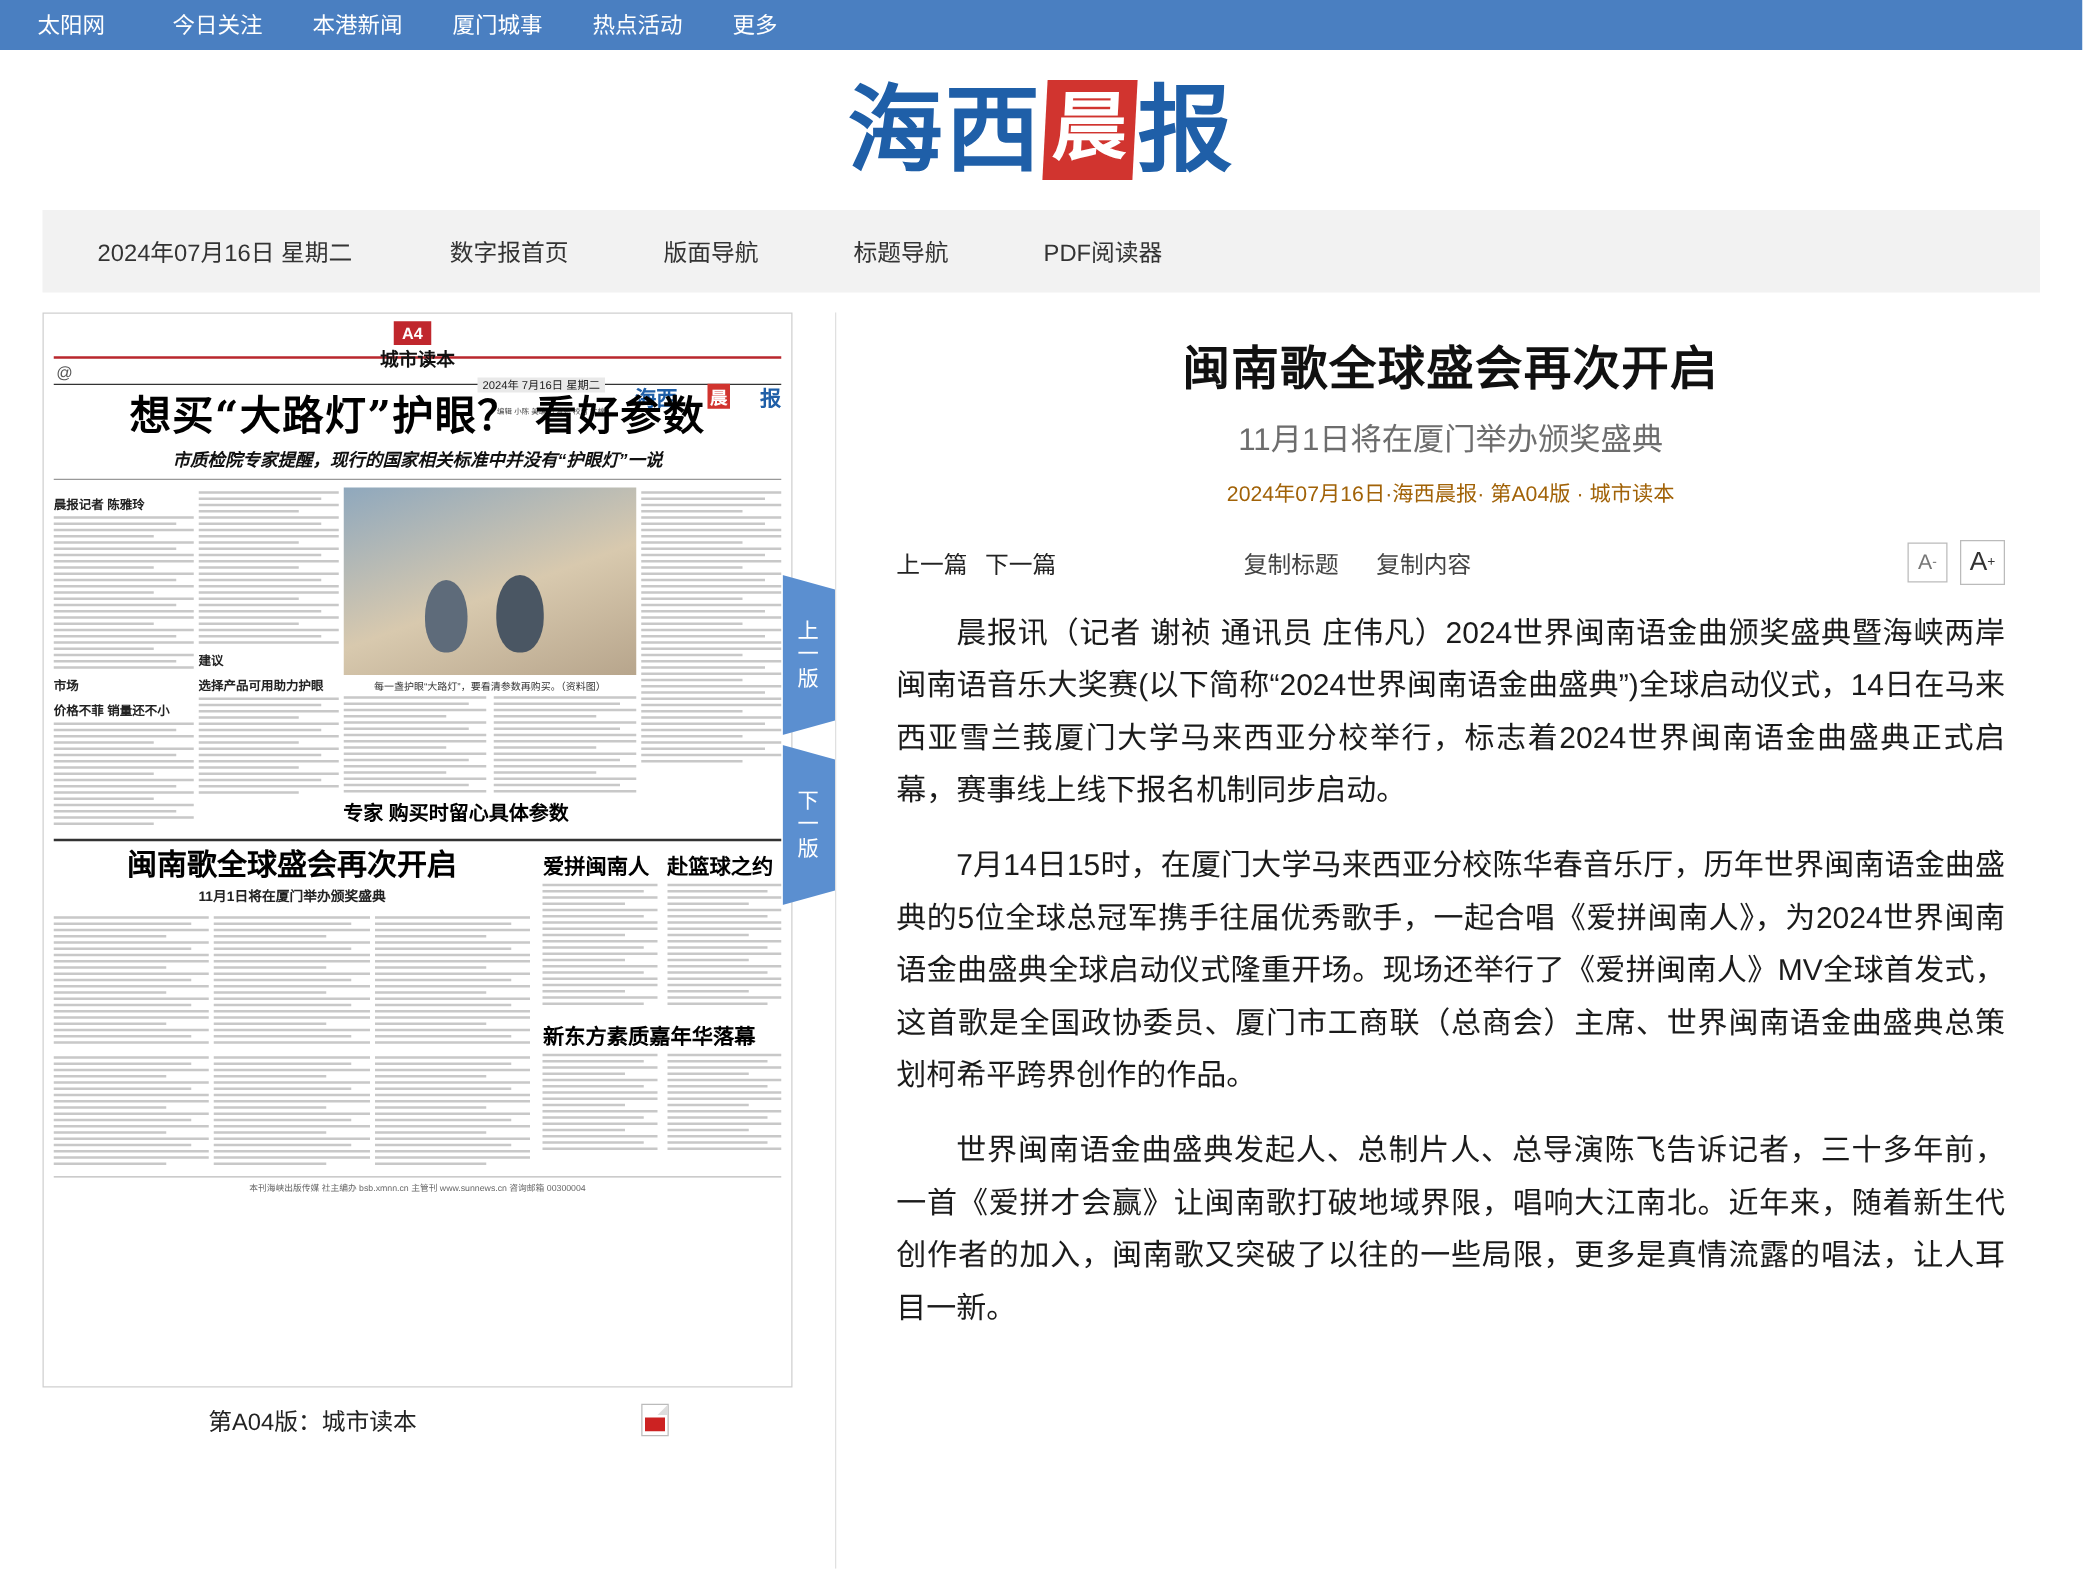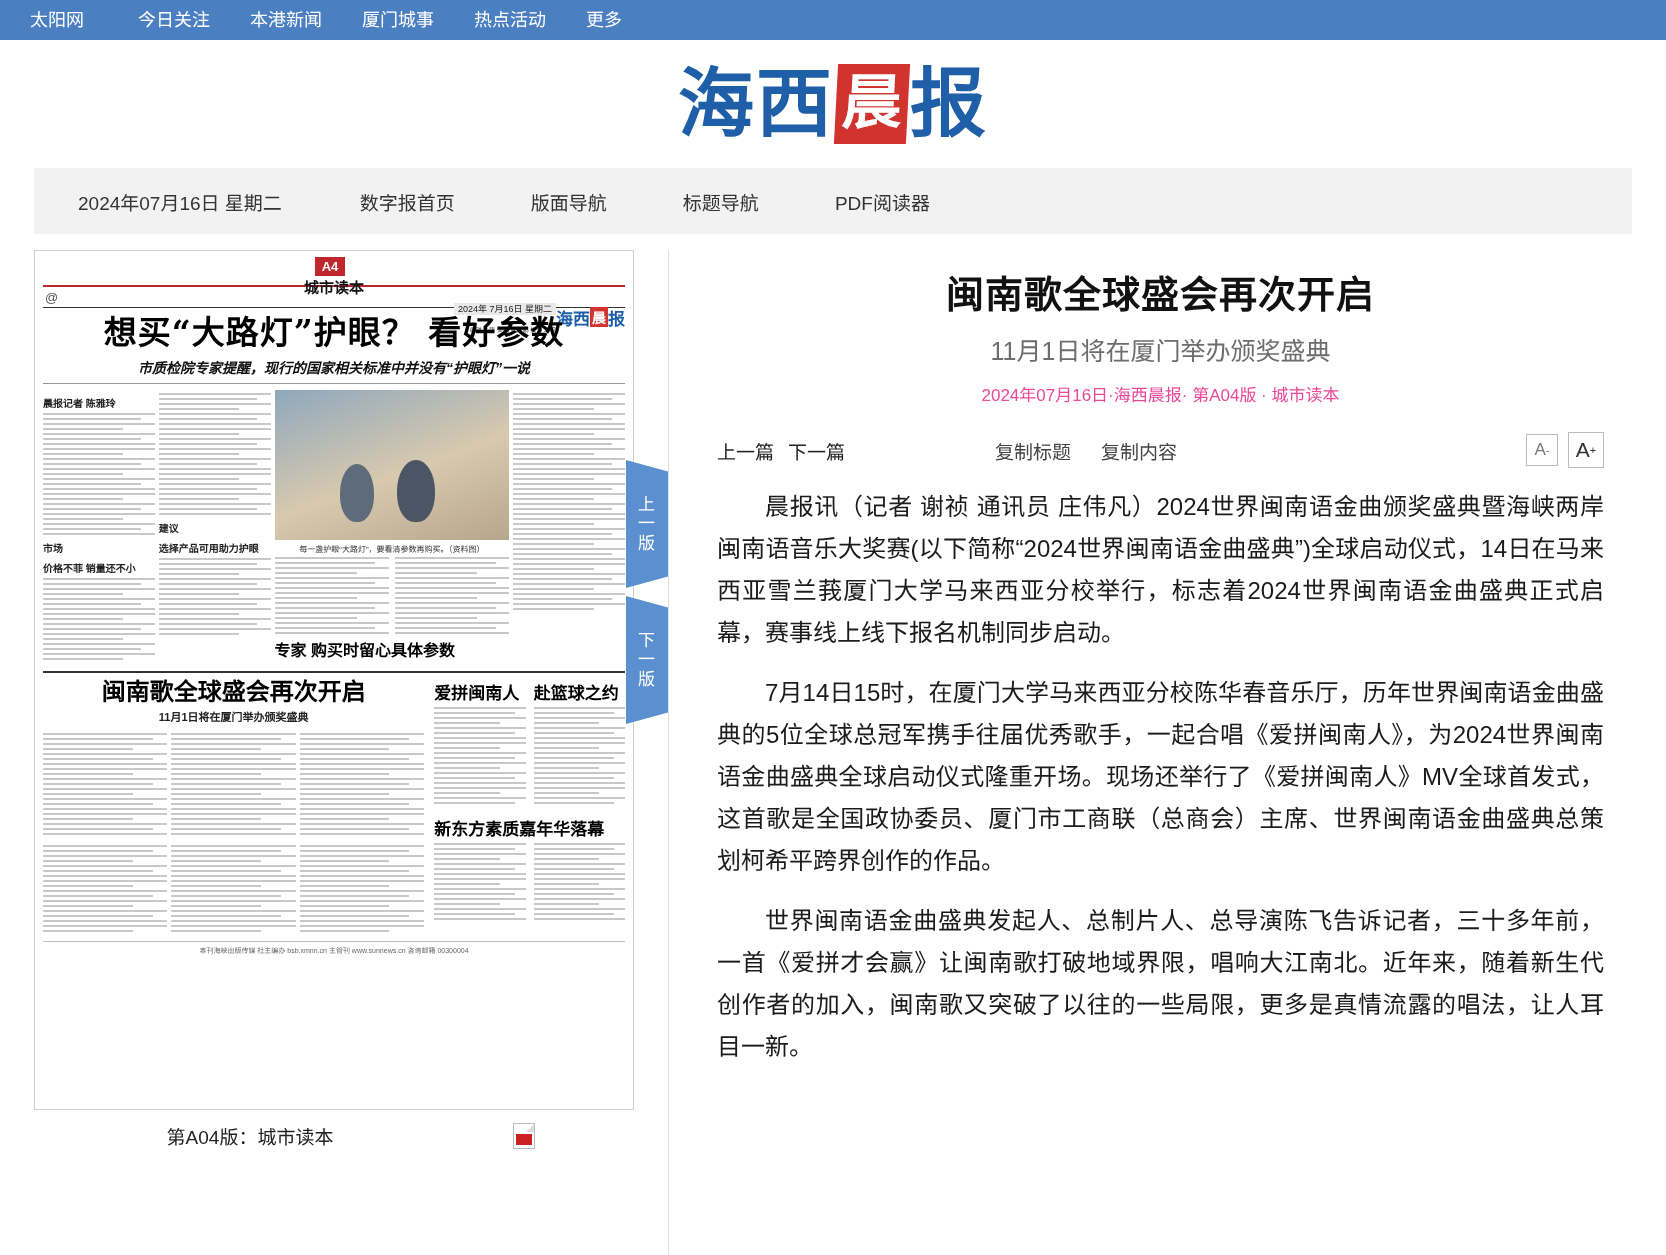--- a/index.html
+++ b/index.html
@@ -107,21 +107,21 @@
     border-bottom: 2px solid #b9272d;
     padding-bottom: 4px;
     height: 30px;
     flex-direction: column;
   }
   .np-badge {
     background: #c0272d; color: #fff; font-size: 13px;
     padding: 2px 7px; font-weight: bold; margin-right: 8px;
   }
   .np-sec { font-size: 15px; font-weight: bold; color: #111; }
-  .np-headright { margin-left: auto; display: flex; align-items: center; gap: 0; }
+  .np-headright { margin-left: auto; display: flex; align-items: center; gap: 24px; }
   .np-dateblk { text-align: right; line-height: 1.25; }
   .np-date1 { font-size: 9px; background:#e9e9e9; padding: 1px 4px; color:#222; }
   .np-date2 { font-size: 6px; color: #444; }
   .np-mini-logo { font-family: "DejaVu Serif", serif; font-weight: bold; font-size: 17px; color:#1f5fa8; }
   .np-mini-stamp { background:#d1342f; color:#fff; font-size: 14px; font-family:"DejaVu Serif",serif; font-weight:bold; padding:0 2px; }
 
   .np-at { font-size: 13px; color: #555; margin: 3px 0 2px 2px; }
   .np-rule { border-top: 1px solid #333; margin: 2px 0 6px 0; }
 
   .np-title1 {
@@ -247,21 +247,21 @@
   }
   .art-sub {
     text-align: center;
     font-size: 25px;
     color: #6d6d6d;
     margin-top: 12px;
   }
   .art-meta {
     text-align: center;
     font-size: 17px;
-    color: #ec4899;
+    color: #a16207;
     margin-top: 14px;
   }
   .art-tools {
     display: flex;
     align-items: center;
     margin-top: 26px;
     font-size: 19px;
     color: #222;
   }
   .art-tools .prev-next { display: flex; gap: 14px; }

